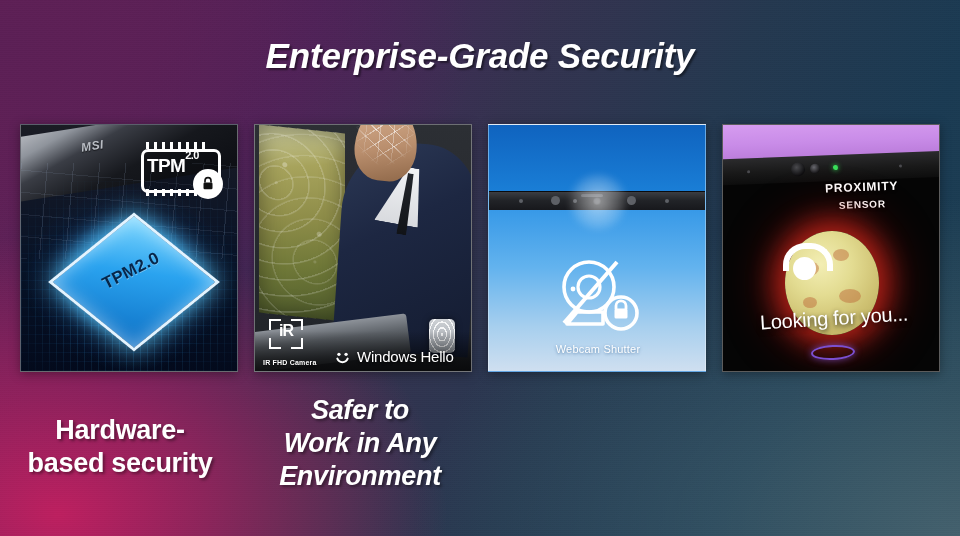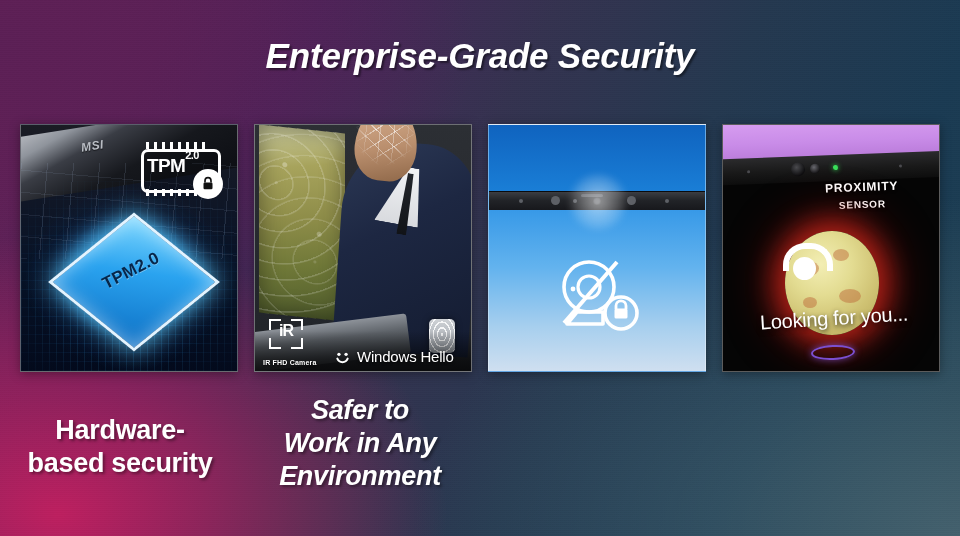--- a/index.html
+++ b/index.html
@@ -471,20 +471,21 @@
           <circle cx="38" cy="30" r="11" fill="none" stroke="#fff" stroke-width="3.2"></circle>
           <circle cx="22" cy="32" r="2.4" fill="#fff"></circle>
           <path d="M26 55 h26 v12 h-36 z" fill="none" stroke="#fff" stroke-width="3.6" stroke-linejoin="round"></path>
           <path d="M38 55 v-0.5" stroke="#fff" stroke-width="3.6"></path>
           <line x1="13" y1="66" x2="66" y2="5" stroke="#fff" stroke-width="4"></line>
           <circle cx="70" cy="56" r="16" fill="none" stroke="#fff" stroke-width="3.6"></circle>
           <path d="M65 52v-3.2a5 5 0 0 1 10 0V52" fill="none" stroke="#fff" stroke-width="2.8"></path>
           <rect x="63.5" y="51.5" width="13" height="10" rx="1.6" fill="#fff"></rect>
         </svg>
       </span>
+      <div class="wc-label">Webcam Shutter</div>
     </div>
 
     <div class="panel p4">
       <div class="toplid"></div>
       <div class="lidbar">
         <span class="mic" style="left:34px;"></span>
         <span class="lens"></span>
         <span class="lens2"></span>
         <span class="led"></span>
         <span class="mic" style="left:186px;"></span>

